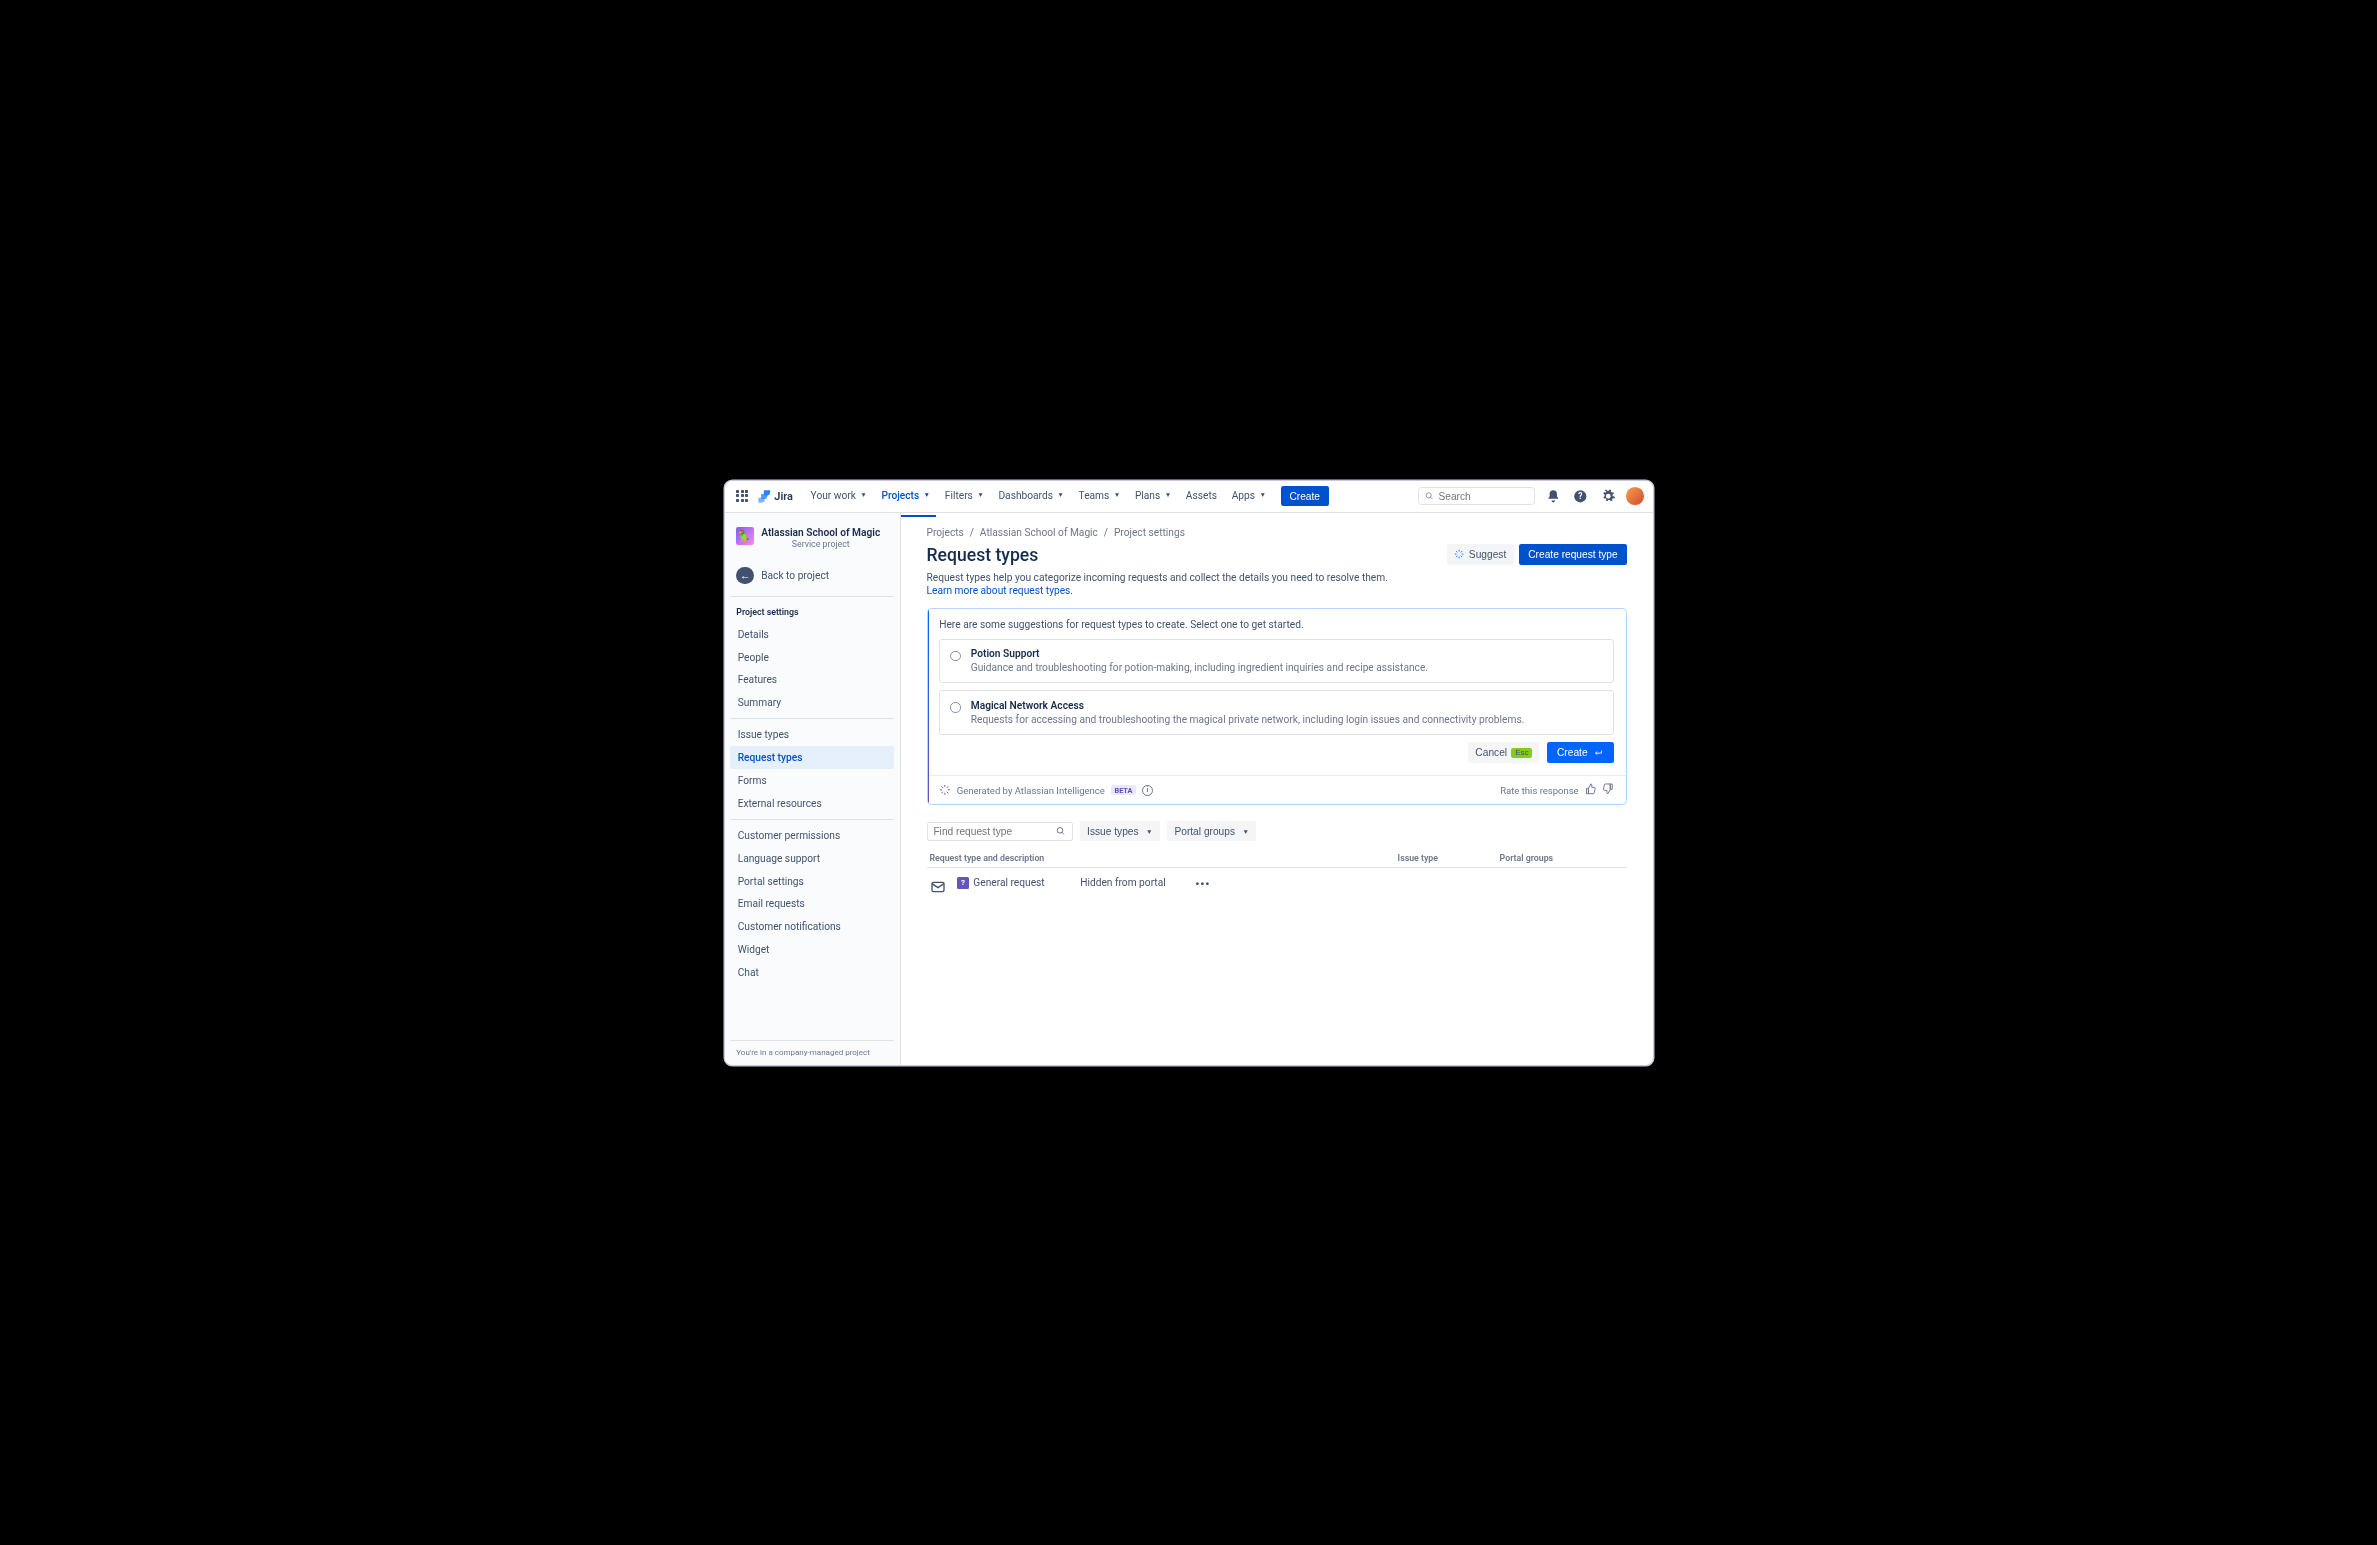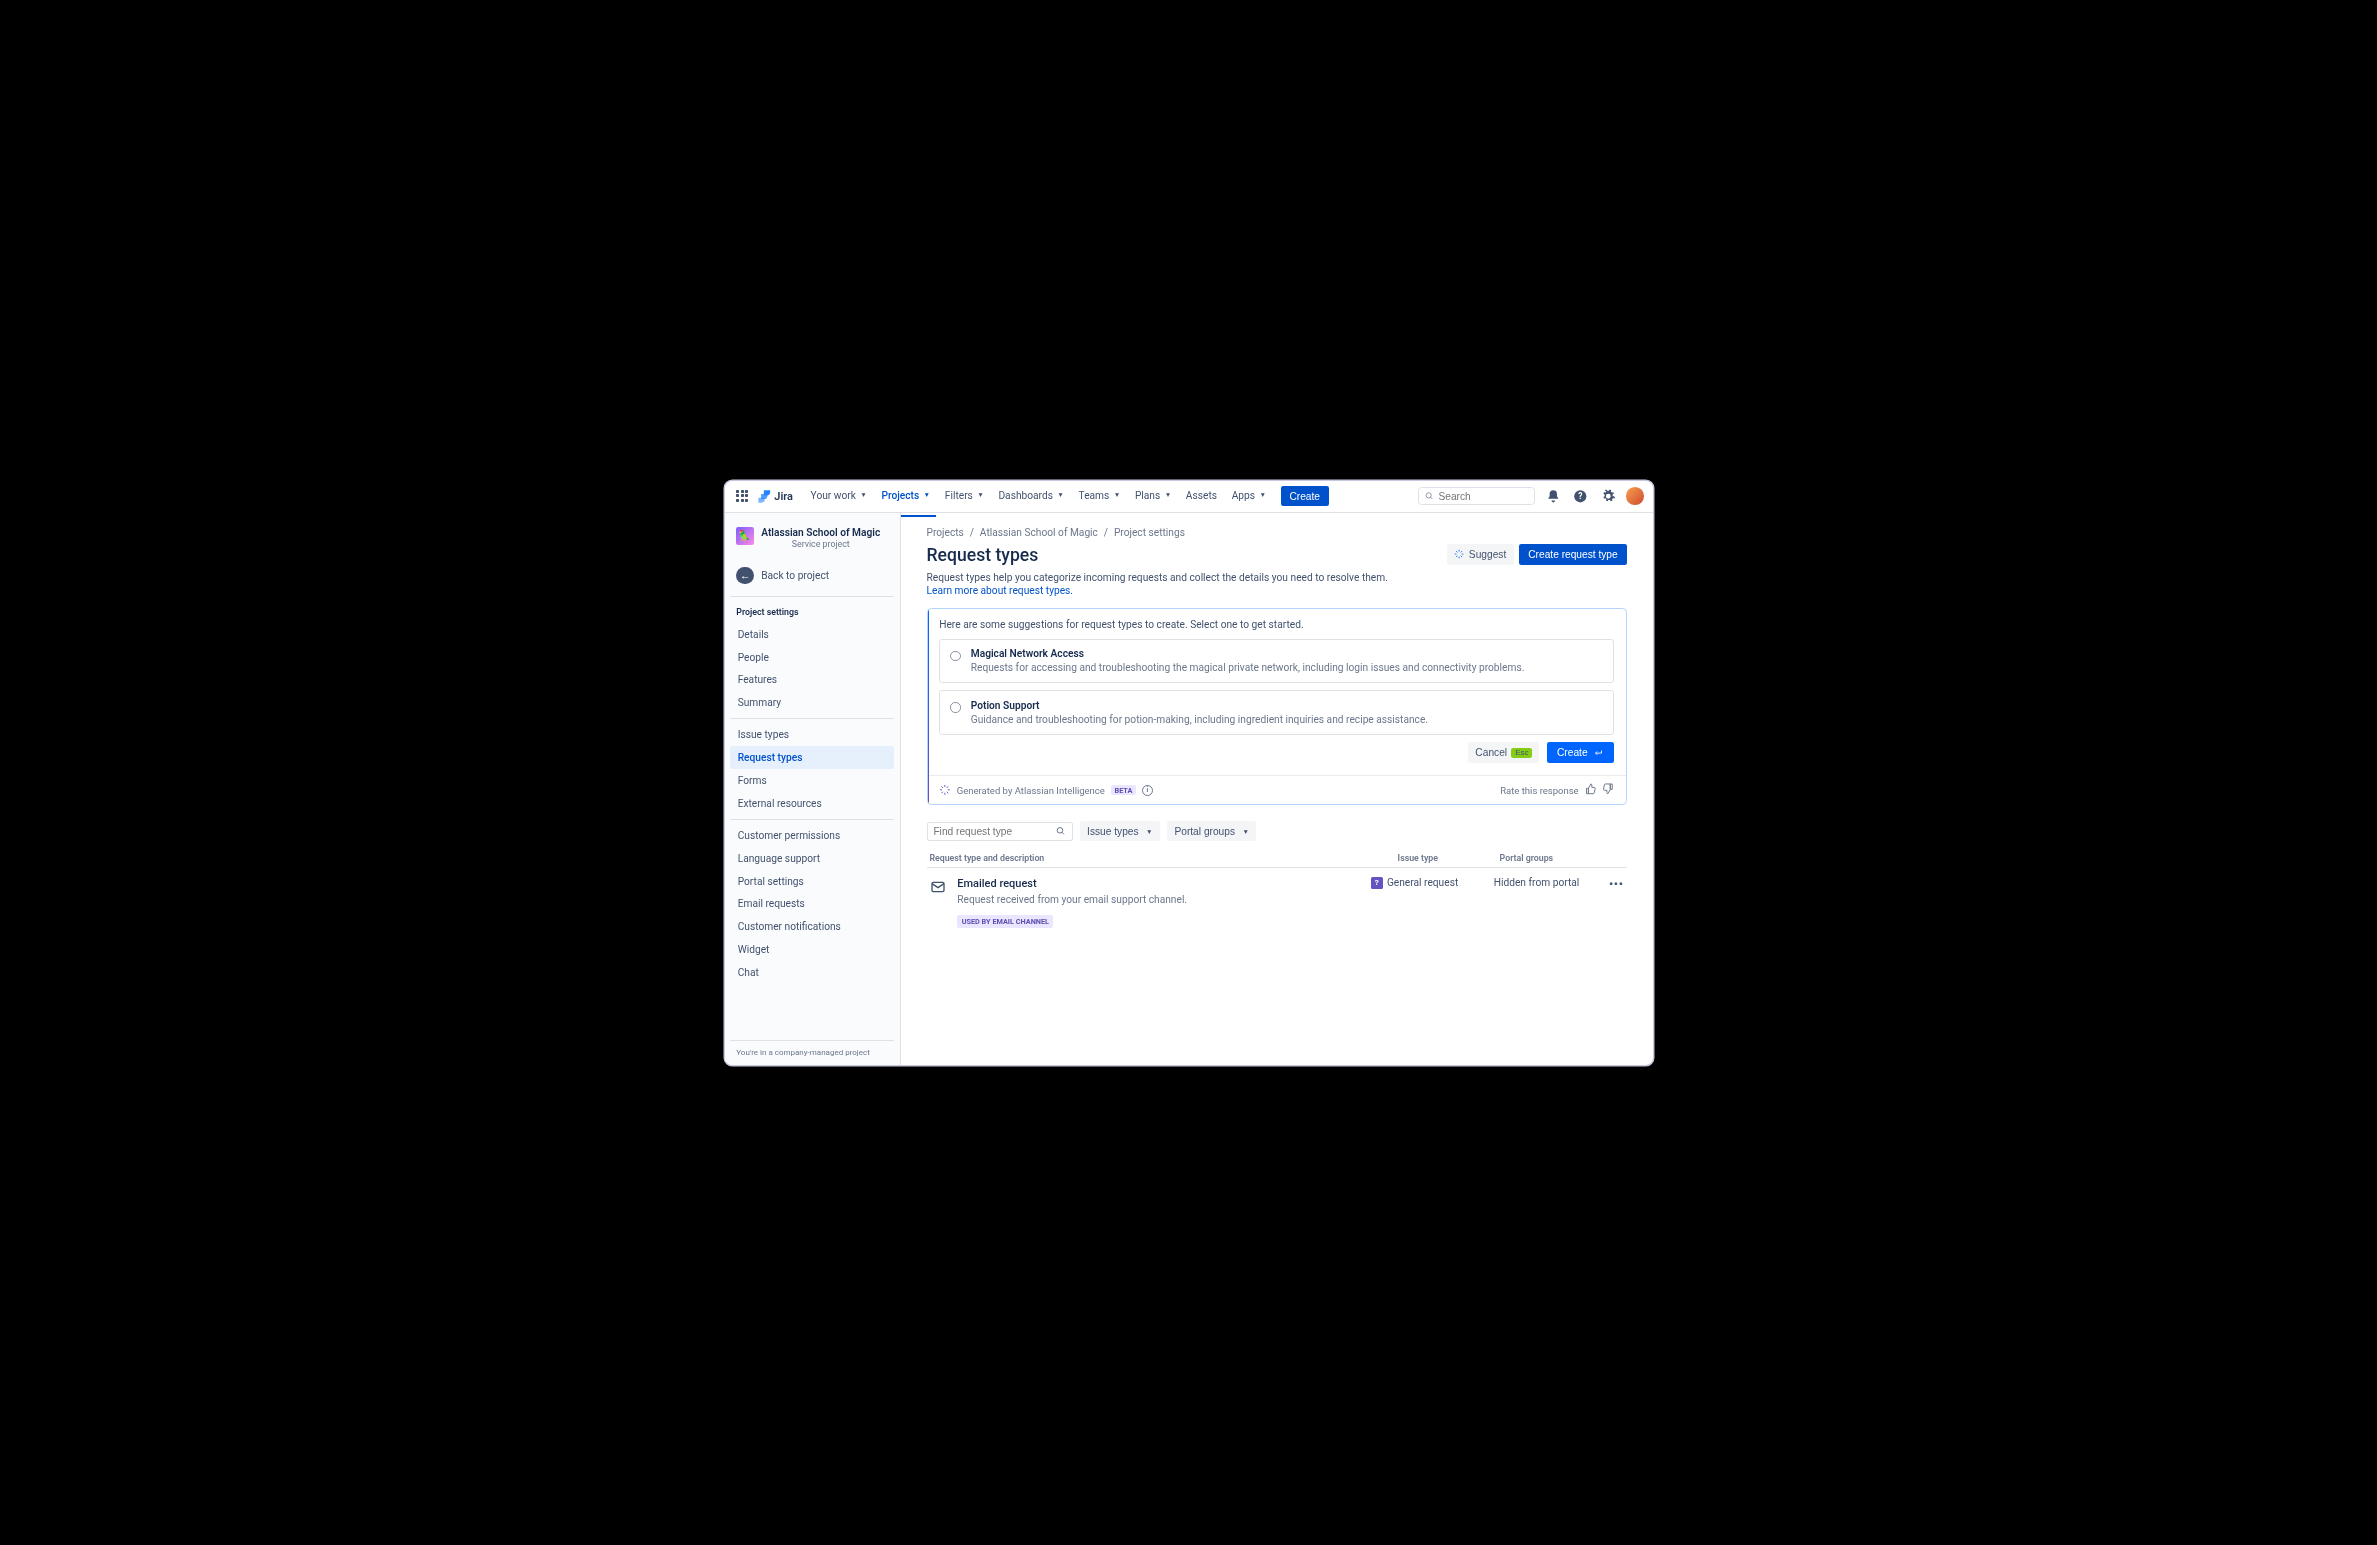--- a/index.html
+++ b/index.html
@@ -257,29 +257,29 @@
       <div class="intro">Request types help you categorize incoming requests and collect the details you need to resolve them.</div>
       <div class="intro"><a>Learn more about request types.</a></div>
 
       <div class="ai-panel">
         <div class="ai-body">
           <div class="ai-lead">Here are some suggestions for request types to create. Select one to get started.</div>
 
           <div class="sugg">
             <div class="radio"></div>
             <div>
-              <div class="sugg-title">Magical Network Access</div>
-              <div class="sugg-desc">Requests for accessing and troubleshooting the magical private network, including login issues and connectivity problems.</div>
+              <div class="sugg-title">Potion Support</div>
+              <div class="sugg-desc">Guidance and troubleshooting for potion-making, including ingredient inquiries and recipe assistance.</div>
             </div>
           </div>
           <div class="sugg">
             <div class="radio"></div>
             <div>
-              <div class="sugg-title">Potion Support</div>
-              <div class="sugg-desc">Guidance and troubleshooting for potion-making, including ingredient inquiries and recipe assistance.</div>
+              <div class="sugg-title">Magical Network Access</div>
+              <div class="sugg-desc">Requests for accessing and troubleshooting the magical private network, including login issues and connectivity problems.</div>
             </div>
           </div>
 
           <div class="ai-actions">
             <button class="btn-cancel">
               <span>Cancel</span>
               <span class="kbd">Esc</span>
             </button>
             <button class="btn-create-ai">
               <span>Create</span>
@@ -330,25 +330,20 @@
         <div class="col2">Issue type</div>
         <div class="col3">Portal groups</div>
       </div>
       <div class="rt-row">
         <div class="rt-icon">
             <svg width="16" height="16" viewBox="0 0 24 24" fill="none" stroke="#42526e" stroke-width="2">
               <rect x="3" y="5" width="18" height="14" rx="2"></rect>
               <path d="M3 7l9 6 9-6"></path>
             </svg>
           </div>
-        <div class="rt-main">
-          <div class="rt-title">Emailed request</div>
-          <div class="rt-desc">Request received from your email support channel.</div>
-          <span class="rt-badge">USED BY EMAIL CHANNEL</span>
-        </div>
         <div class="rt-col2">
           <span class="issue-icon">?</span>
           <span>General request</span>
         </div>
         <div class="rt-col3">Hidden from portal</div>
         <div class="rt-more">•••</div>
       </div>
     </div>
   </div>
 </div>

